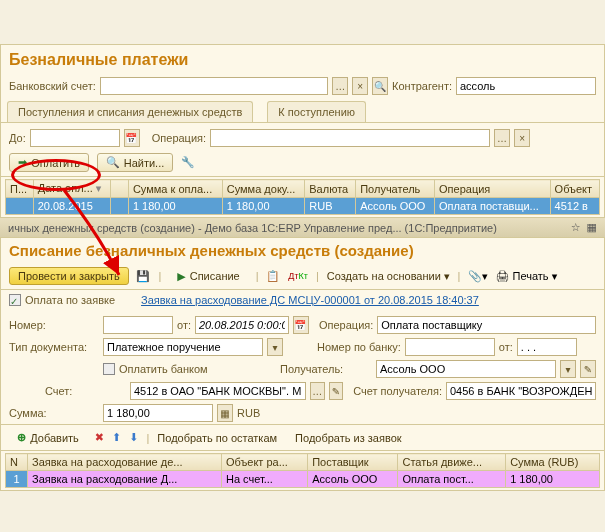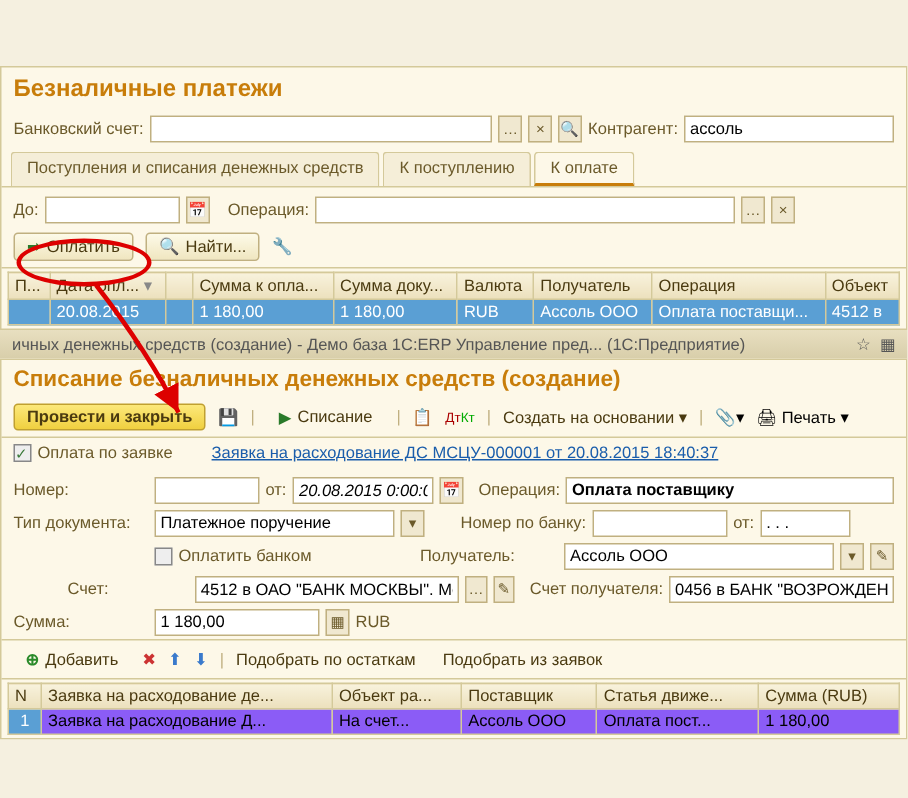--- a/index.html
+++ b/index.html
@@ -4,32 +4,32 @@
 <style>
 * { box-sizing: border-box; margin: 0; padding: 0; }
 body { font-family: Arial, sans-serif; font-size: 11px; background: #f5f0e0; width: 605px; }
 .window { background: #fdf8e8; border: 1px solid #d4c99a; }
 .title { color: #c87d0a; font-size: 16px; font-weight: bold; padding: 6px 8px; }
 .subtitle { color: #c87d0a; font-size: 15px; font-weight: bold; padding: 4px 8px; }
 .row { display: flex; align-items: center; padding: 2px 8px; gap: 4px; }
 .label { color: #6b5a2a; font-size: 11px; white-space: nowrap; }
 input[type=text], .input { border: 1px solid #c0b080; background: #fff; font-size: 11px; padding: 1px 3px; height: 18px; }
 .input-btn { display: inline-flex; align-items: center; justify-content: center; width: 16px; height: 18px; border: 1px solid #c0b080; background: #f0e8d0; font-size: 10px; cursor: pointer; color: #6b5a2a; }
-.tabs { display: flex; gap: 2px; padding: 0 6px; margin-top: 4px; border-bottom: 1px solid #d4c99a; }
+.tabs { display: flex; gap: 14px; padding: 0 6px; margin-top: 4px; border-bottom: 1px solid #d4c99a; }
 .tab { padding: 4px 10px; border: 1px solid #d4c99a; border-bottom: none; background: #f5eed8; color: #6b5a2a; border-radius: 3px 3px 0 0; cursor: pointer; }
 .tab.active { background: #fdf8e8; border-bottom: 2px solid #c87d0a; }
 .toolbar { display: flex; align-items: center; gap: 8px; padding: 4px 8px; border-bottom: 1px solid #d4c99a; }
 .btn { display: inline-flex; align-items: center; gap: 4px; padding: 2px 8px; border: 1px solid #c0b080; background: linear-gradient(#fdfae8,#f0e6c0); border-radius: 3px; cursor: pointer; color: #4a3a10; font-size: 11px; }
-.btn-yellow { background: linear-gradient(#fce87a,#f0d040); border-color: #c0a030; font-weight: bold; }
+.btn-yellow { background: linear-gradient(#fce87a,#f0d040); border-color: #c0a030; font-weight: normal; }
 .link { color: #1a5dab; text-decoration: underline; cursor: pointer; }
 .circle-red { position: absolute; border: 3px solid #d00; border-radius: 50%; width: 90px; height: 32px; pointer-events: none; }
 .arrow-red { position: absolute; pointer-events: none; }
 table { border-collapse: collapse; width: 100%; font-size: 11px; }
 th { background: linear-gradient(#f8f2dc,#ece0bc); border: 1px solid #d4c99a; padding: 2px 4px; text-align: left; color: #4a3a10; font-weight: normal; }
-td { border: 1px solid #d4c99a; padding: 2px 4px; background: #8b5cf6; }
+td { border: 1px solid #d4c99a; padding: 2px 4px; background: #f0abfc; }
 tr.selected td { background: #5a9fd4; color: #fff; }
 .titlebar { background: linear-gradient(#e8dfc0,#d8ceaa); padding: 3px 8px; display: flex; align-items: center; gap: 6px; color: #555; font-size: 11px; }
 .sep { color: #c0b080; }
 .checkbox { width: 12px; height: 12px; border: 1px solid #888; background: #eee; display: inline-block; }
 .chk-on::after { content: "✓"; color: #3a7a3a; font-size: 10px; line-height: 10px; }
 .grid-wrap { padding: 2px 4px; }
 .right { text-align: left; }
 </style>
 </head>
 <body>
@@ -43,21 +43,20 @@
     <span class="input-btn">…</span>
     <span class="input-btn">×</span>
     <span class="input-btn">🔍</span>
     <span class="label">Контрагент:</span>
     <input type="text" class="input" style="width: 140px;" value="ассоль">
   </div>
 
   <div class="tabs">
     <div class="tab">Поступления и списания денежных средств</div>
     <div class="tab">К поступлению</div>
-    <div class="tab active">К оплате</div>
   </div>
 
   <div class="row" style="padding-top:6px;">
     <span class="label">До:</span>
     <input type="text" class="input" style="width: 90px;" value="">
     <span class="input-btn">📅</span>
     <span class="label" style="margin-left:8px;">Операция:</span>
     <input type="text" class="input" style="width: 280px;" value="">
     <span class="input-btn">…</span>
     <span class="input-btn">×</span>
@@ -149,28 +148,28 @@
     <span class="link">Заявка на расходование ДС МСЦУ-000001 от 20.08.2015 18:40:37</span>
   </div>
 
   <div class="row" style="padding-top:8px;">
     <span class="label" style="width:90px;">Номер:</span>
     <input class="input" style="width: 70px;" value="">
     <span class="label">от:</span>
     <input class="input" style="width: 94px; font-style: italic;" value="20.08.2015 0:00:00">
     <span class="input-btn">📅</span>
     <span class="label" style="margin-left:6px;">Операция:</span>
-    <input class="input" style="flex: 1 1 0%; font-weight: bold;" value="Оплата поставщику">
+    <input class="input" style="flex: 1 1 0%;" value="Оплата поставщику">
   </div>
 
   <div class="row">
     <span class="label" style="width:90px;">Тип документа:</span>
     <input class="input" style="width: 160px;" value="Платежное поручение">
     <span class="input-btn">▾</span>
-    <span class="label" style="margin-left:20px;">Номер по банку:</span>
+    <span class="label" style="margin-left:30px;">Номер по банку:</span>
     <input class="input" style="width: 90px;" value="">
     <span class="label">от:</span>
     <input class="input" style="width: 60px;" value=". . .">
   </div>
 
   <div class="row">
     <span class="label" style="width:90px;"></span>
     <span class="checkbox"></span>
     <span class="label">Оплатить банком</span>
     <span class="label" style="margin-left:auto;width:92px;">Получатель:</span>

